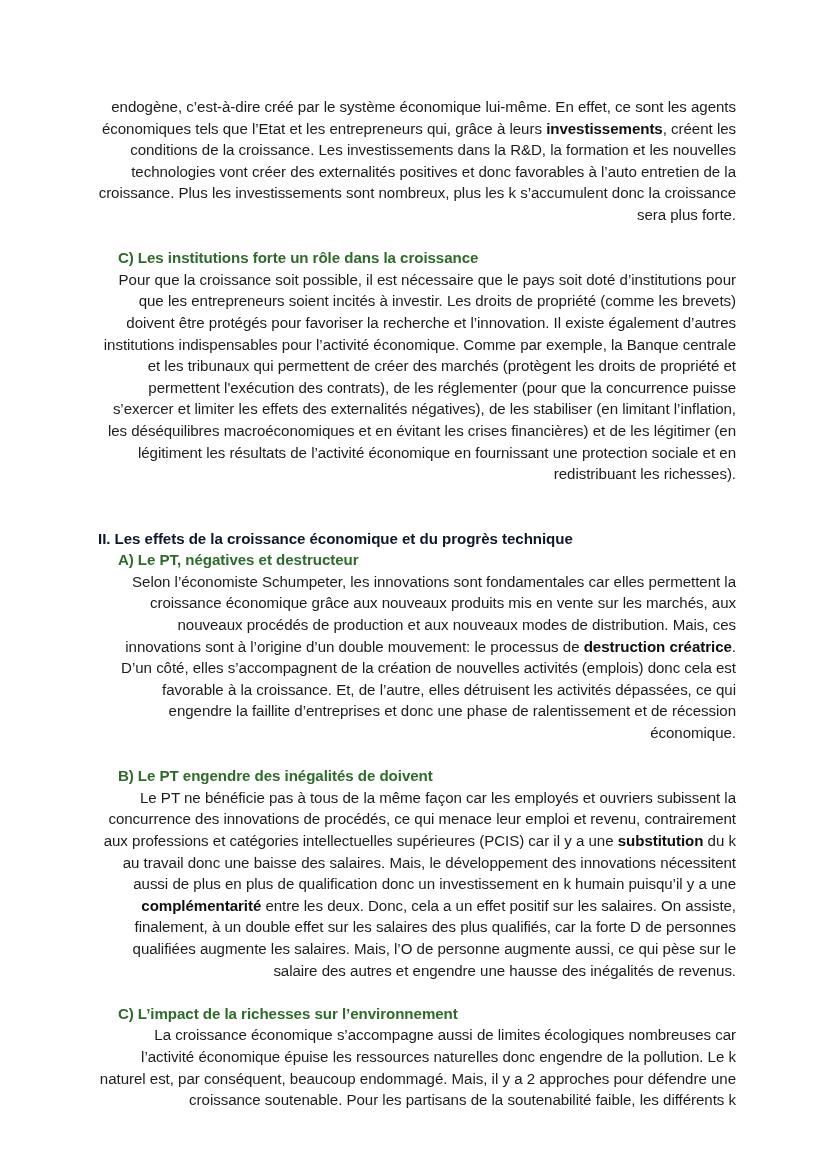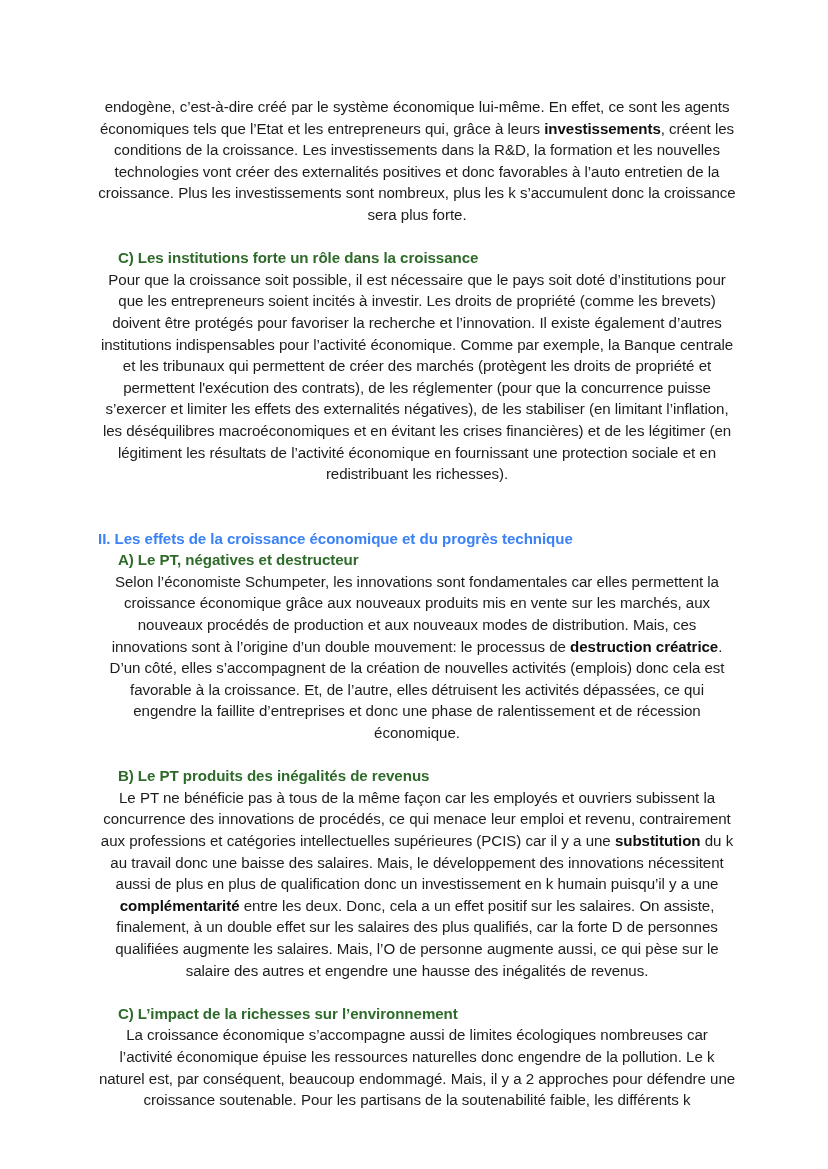--- a/index.html
+++ b/index.html
@@ -26,42 +26,42 @@
     position: absolute;
     left: 98px;
     top: 96px;
     width: 638px;
   }
   p.body-text {
     margin: 0;
     font-size: 15.1px;
     line-height: 21.6px;
     color: #1c1c1c;
-    text-align: center;
+    text-align: right;
     letter-spacing: -0.06px;
     word-spacing: 0.1px;
   }
   .h-sub {
     margin: 0;
     font-size: 15.1px;
     line-height: 21.6px;
     font-weight: bold;
     color: #2e6b2a;
     padding-left: 20px;
     letter-spacing: -0.05px;
   }
   .h-sub .lead {
     padding-right: 4px;
   }
   .h-main {
     margin: 0;
     font-size: 15.1px;
     line-height: 21.6px;
     font-weight: bold;
-    color: #3b82f6;
+    color: #0f172a;
     letter-spacing: -0.05px;
   }
   .spacer-lg {
     height: 43px;
   }
   .spacer-md {
     height: 21.6px;
   }
   strong {
     font-weight: bold;
@@ -85,21 +85,21 @@
     <div class="spacer-lg"></div>
 
     <div class="h-main">II. Les effets de la croissance économique et du progrès technique</div>
 
     <div class="h-sub"><span class="lead">A)</span><span>Le PT, négatives et destructeur</span></div>
 
     <p class="body-text"><span>Selon l’économiste Schumpeter, les innovations sont fondamentales car elles permettent la croissance économique grâce aux nouveaux produits mis en vente sur les marchés, aux nouveaux procédés de production et aux nouveaux modes de distribution. Mais, ces innovations sont à l’origine d’un double mouvement: le processus de </span><strong>destruction créatrice</strong><span>. D’un côté, elles s’accompagnent de la création de nouvelles activités (emplois) donc cela est favorable à la croissance. Et, de l’autre, elles détruisent les activités dépassées, ce qui engendre la faillite d’entreprises et donc une phase de ralentissement et de récession économique.</span></p>
 
     <div class="spacer-md"></div>
 
-    <div class="h-sub"><span class="lead">B)</span><span>Le PT produits des inégalités de revenus</span></div>
+    <div class="h-sub"><span class="lead">B)</span><span>Le PT engendre des inégalités de doivent</span></div>
 
     <p class="body-text"><span>Le PT ne bénéficie pas à tous de la même façon car les employés et ouvriers subissent la concurrence des innovations de procédés, ce qui menace leur emploi et revenu, contrairement aux professions et catégories intellectuelles supérieures (PCIS)  car il y a une </span><strong>substitution</strong><span> du k au travail donc une baisse des salaires. Mais, le développement des innovations nécessitent aussi de plus en plus de qualification donc un investissement en k humain puisqu’il y a une </span><strong>complémentarité</strong><span> entre les deux. Donc, cela a un effet positif sur les salaires. On assiste, finalement, à un double effet sur les salaires des plus qualifiés, car la forte D de personnes qualifiées augmente les salaires. Mais, l’O de personne augmente aussi, ce qui pèse sur le salaire des autres et engendre une hausse des inégalités de revenus.</span></p>
 
     <div class="spacer-md"></div>
 
     <div class="h-sub"><span class="lead">C)</span><span>L’impact de la richesses sur l’environnement</span></div>
 
     <p class="body-text">La croissance économique s’accompagne aussi de limites écologiques nombreuses car l’activité économique épuise les ressources naturelles donc engendre de la pollution. Le k naturel est, par conséquent, beaucoup endommagé. Mais, il y a 2 approches pour défendre une croissance soutenable. Pour les partisans de la soutenabilité faible, les différents k</p>
 
   </div>

